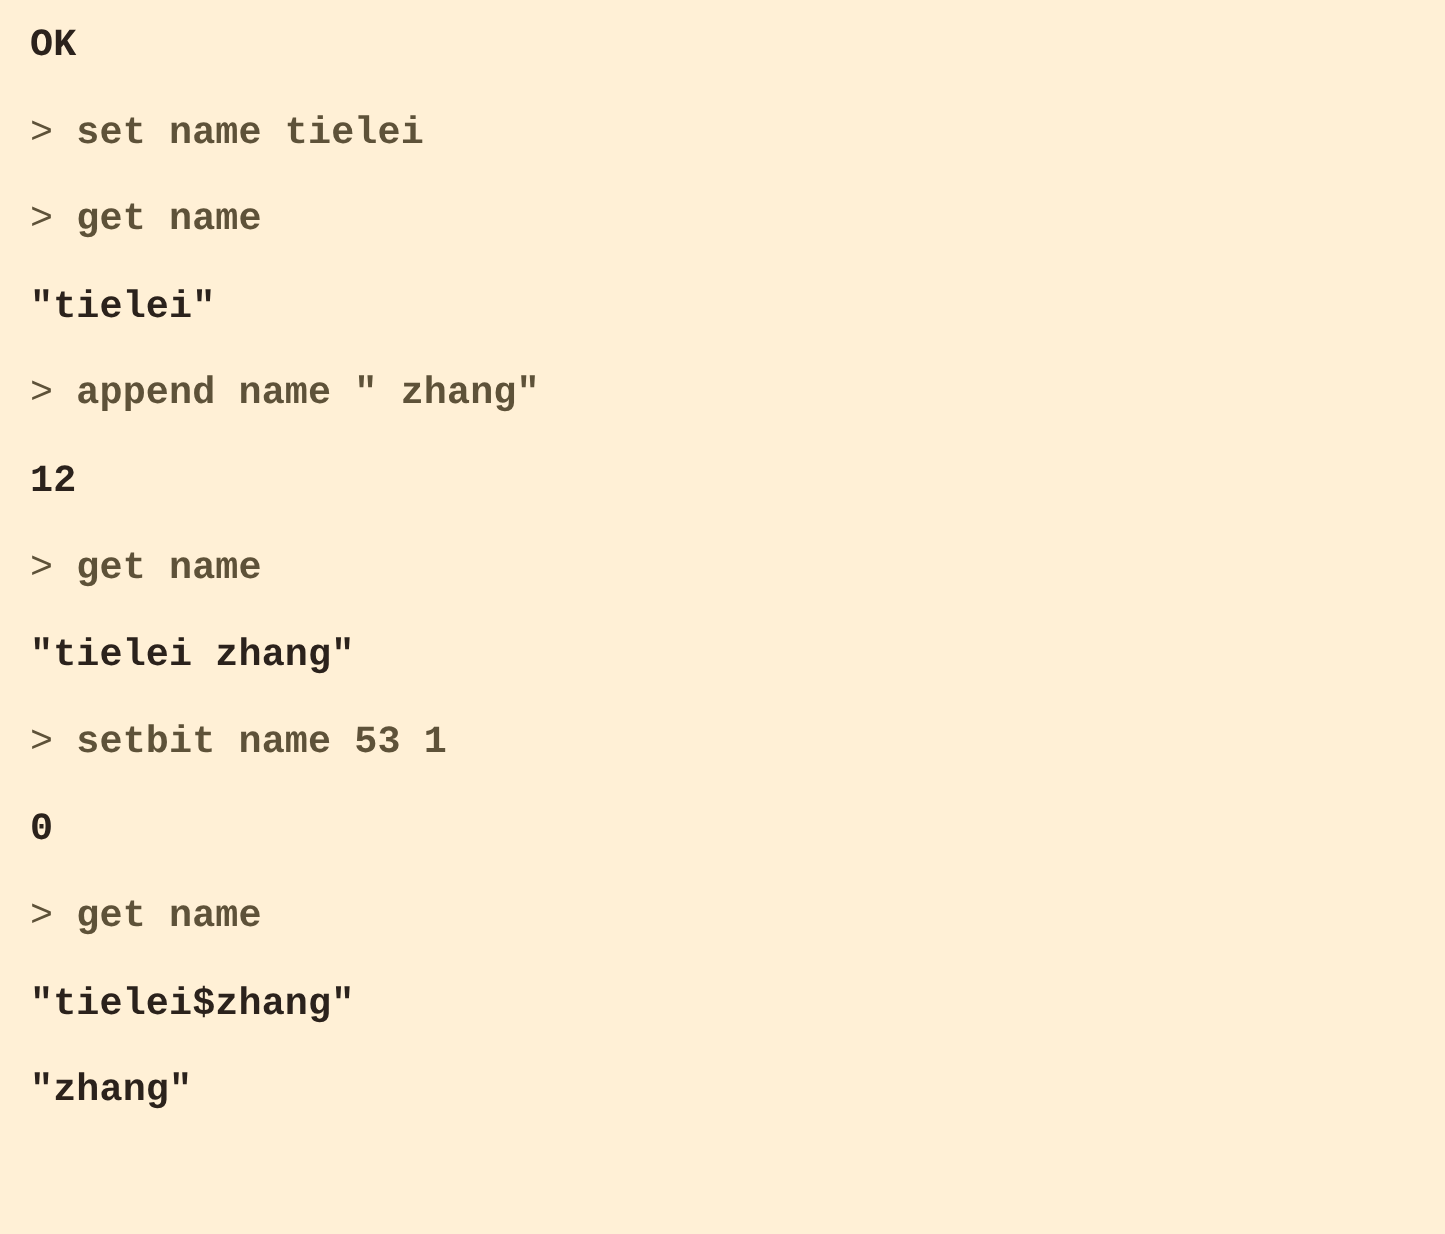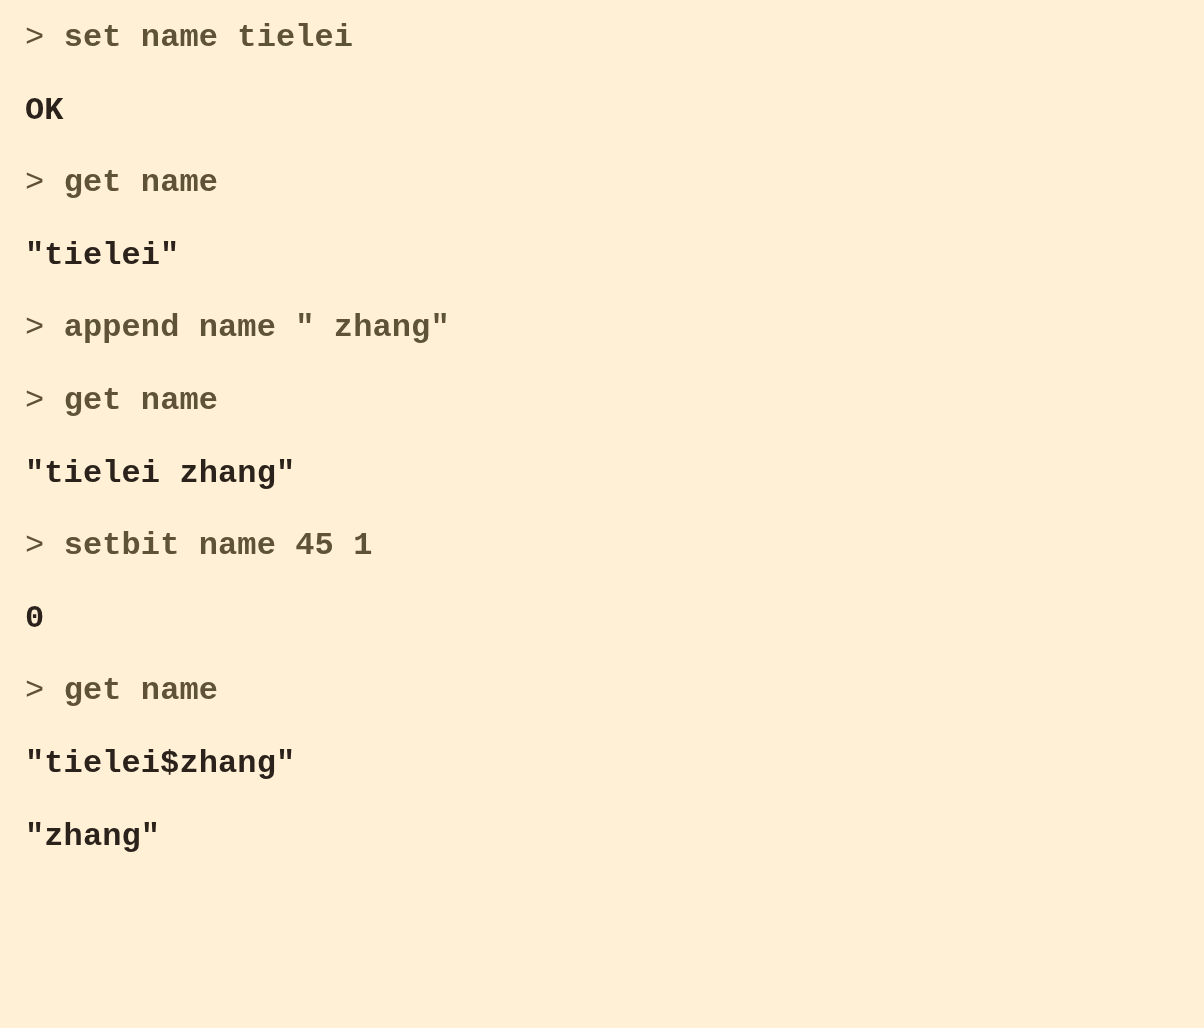--- a/index.html
+++ b/index.html
@@ -37,32 +37,33 @@
     }
     .out {
       color: #2B221C;
     }
   </style>
 </head>
 <body>
 
 <div class="console">
 
+  <div class="line out">OK</div>
   <div class="line cmd"><span class="prompt">&gt;</span> <span>set name tielei</span></div>
-  <div class="line out">OK</div>
 
   <div class="line cmd"><span class="prompt">&gt;</span> <span>get name</span></div>
   <div class="line out">"tielei"</div>
 
   <div class="line cmd"><span class="prompt">&gt;</span> <span>append name " zhang"</span></div>
+  <div class="line out">12</div>
 
   <div class="line cmd"><span class="prompt">&gt;</span> <span>get name</span></div>
   <div class="line out">"tielei zhang"</div>
 
-  <div class="line cmd"><span class="prompt">&gt;</span> <span>setbit name 45 1</span></div>
+  <div class="line cmd"><span class="prompt">&gt;</span> <span>setbit name 53 1</span></div>
   <div class="line out">0</div>
 
   <div class="line cmd"><span class="prompt">&gt;</span> <span>get name</span></div>
   <div class="line out">"tielei$zhang"</div>
 
   <div class="line out">"zhang"</div>
 
 </div>
 
 </body></html>

